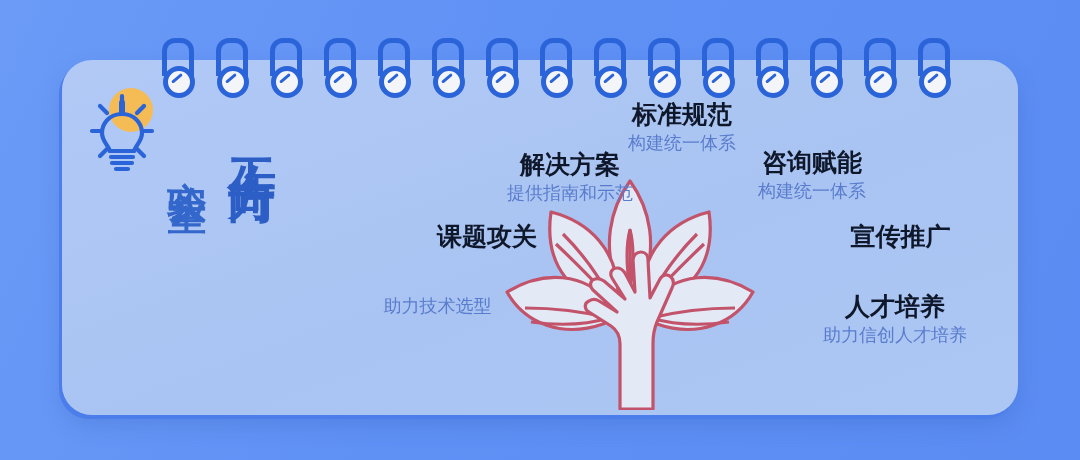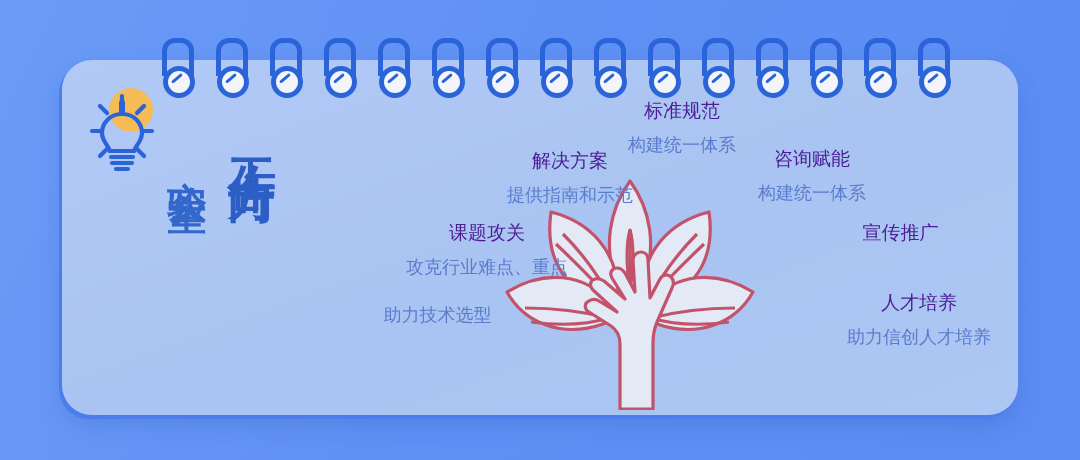--- a/index.html
+++ b/index.html
@@ -57,24 +57,24 @@
     color:#2f63c9;
     letter-spacing:6px;
     line-height:1;
   }
   .vtext.sub{left:168px;top:150px;font-size:39px;color:#3467cb;}
   .vtext.main{left:228px;top:120px;font-size:48px;color:#2c5ec6;}
 
   
   .lbl{position:absolute;}
   .lbl .t{
-    font-size:19px;font-weight:normal;color:#4c1d95;line-height:1.15;white-space:nowrap;
+    font-size:25px;font-weight:bold;color:#0f172a;line-height:1.15;white-space:nowrap;
   }
   .lbl .s{
-    font-size:18px;color:#5a7ccd;line-height:1.3;white-space:nowrap;margin-top:12px;
+    font-size:18px;color:#5a7ccd;line-height:1.3;white-space:nowrap;margin-top:3px;
   }
   .lbl.center{text-align:center;}
 
   
   .tree{position:absolute;left:505px;top:178px;width:250px;height:232px;}
 </style>
 </head>
 <body>
 
 <div class="stage">
@@ -227,27 +227,26 @@
       <div class="lbl center" style="left: 465px; top: 150px; width: 210px;">
         <div class="t">解决方案</div>
         <div class="s">提供指南和示范</div>
       </div>
       <div class="lbl center" style="left: 712px; top: 148px; width: 200px;">
         <div class="t">咨询赋能</div>
         <div class="s">构建统一体系</div>
       </div>
       <div class="lbl center" style="left: 362px; top: 222px; width: 250px;">
         <div class="t">课题攻关</div>
-        <div class="s">攻克行业难点、重点</div>
       </div>
       <div class="lbl center" style="left: 793px; top: 222px; width: 215px;">
         <div class="t">宣传推广</div>
       </div>
       <div class="lbl center" style="left: 340px; top: 292px; width: 195px;">
         <div class="s">助力技术选型</div>
       </div>
-      <div class="lbl center" style="left: 804px; top: 292px; width: 230px;">
+      <div class="lbl center" style="left: 780px; top: 292px; width: 230px;">
         <div class="t">人才培养</div>
         <div class="s">助力信创人才培养</div>
       </div>
     </div>
 
 </div>
 
 </body></html>

